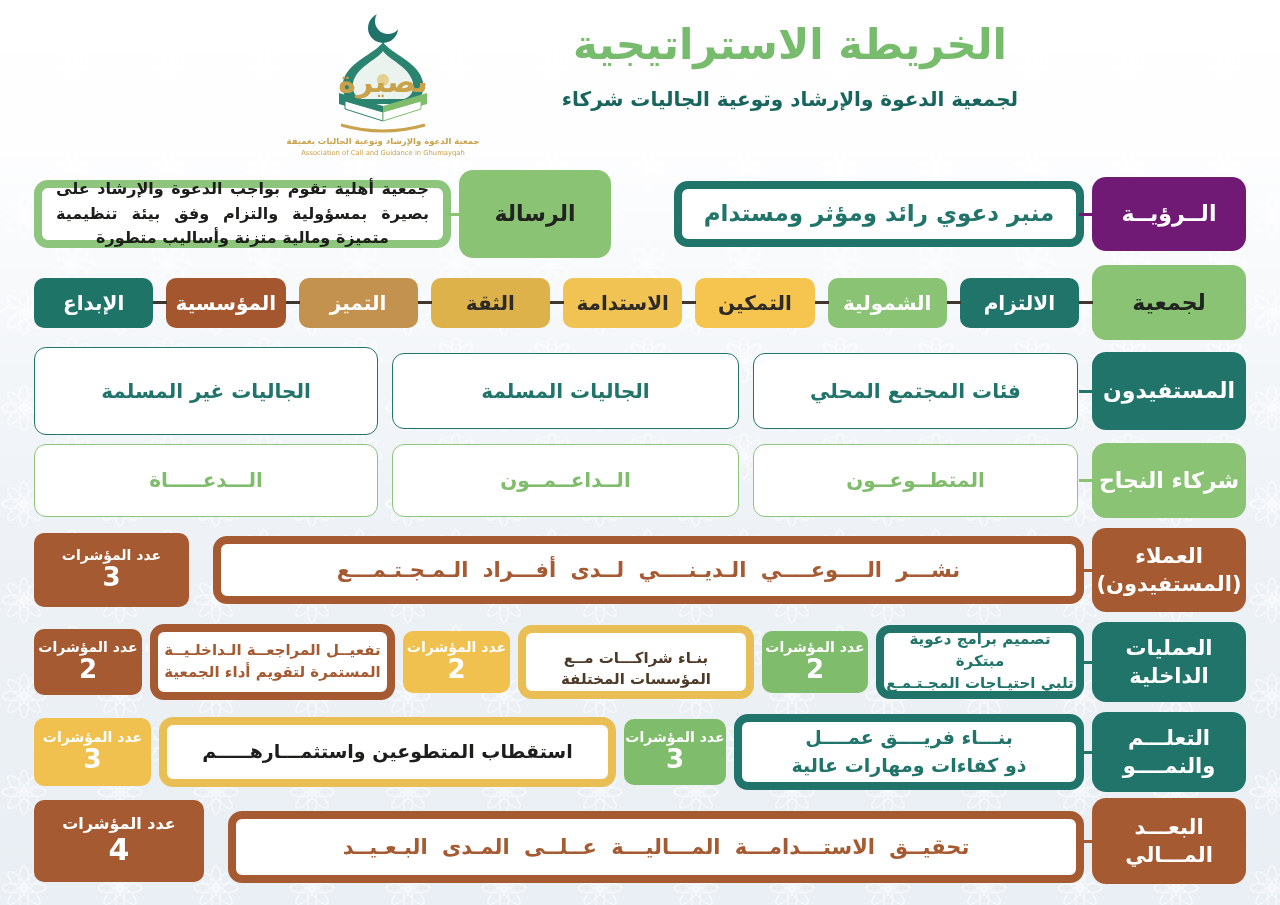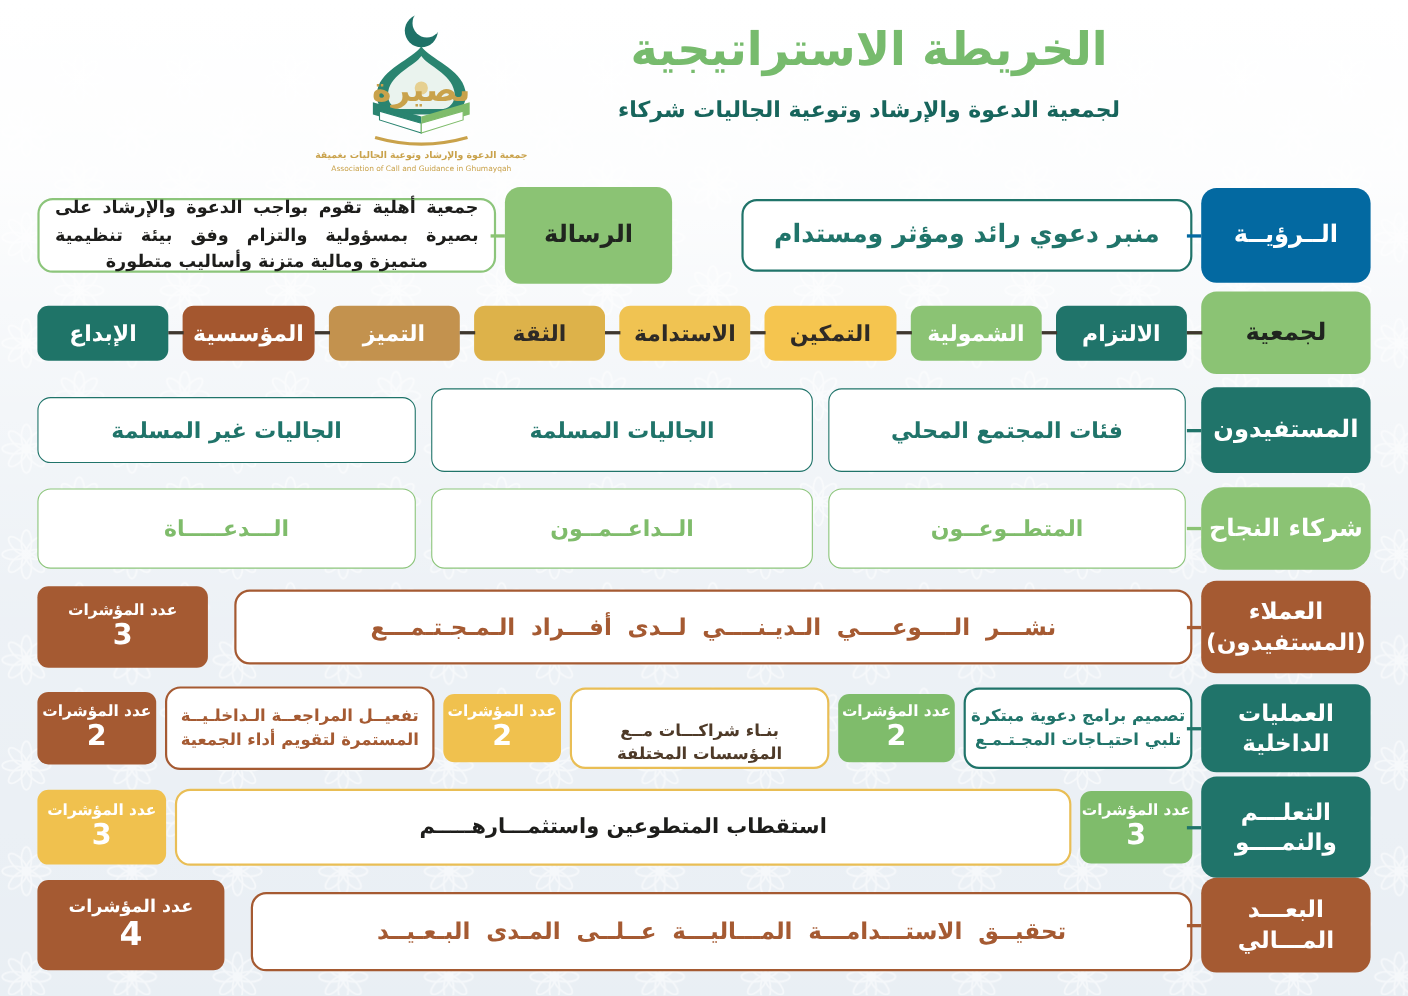--- a/index.html
+++ b/index.html
@@ -28,21 +28,21 @@
     white-space:pre-line;line-height:1.35;position:relative;
   }
   .side-label::after{
     content:"";position:absolute;left:-13px;top:calc(50% - 1.5px);
     width:13px;height:3px;background:inherit;
   }
   .side-label.dark{color:#20251F;}
   .w152{flex:0 0 152px;width:152px;}
 
   .wbox{
-    background:#fff;border:2px solid #14b8a6;border-radius:14px;
+    background:#fff;border:8px solid #14b8a6;border-radius:14px;
     display:flex;align-items:center;justify-content:center;
     text-align:center;font-weight:bold;color:#20746A;
     white-space:pre-line;line-height:1.45;box-sizing:border-box;
   }
   .thin{border-width:1.5px;border-radius:12px;}
   .t-teal{border-color:#20746A;color:#20746A;}
   .t-lgreen{border-color:#8CC57B;color:#7FBC6B;}
   .t-lgreen-dark{border-color:#8CC57B;color:#1D1D1B;}
   .t-brown{border-color:#A55A32;color:#A55A32;}
   .t-yellow{border-color:#E9BE55;color:#4E3A28;align-items:flex-end;}
@@ -138,21 +138,21 @@
         <path d="M100 108 L62 97 L62 105 L100 117 Z" fill="#FFFFFF" stroke="#2A8470" stroke-width="1"></path>
         <path d="M100 108 L138 97 L138 105 L100 117 Z" fill="#FFFFFF" stroke="#7FBC6B" stroke-width="1"></path>
         <path d="M58 121 Q100 133 142 121" stroke="#C9A24B" stroke-width="3" fill="none"></path>
       </g>
       <text x="100" y="140" font-size="8.5" font-weight="bold" fill="#C9A24B" text-anchor="middle">جمعية الدعوة والإرشاد وتوعية الجاليات بغميقة</text>
       <text x="100" y="151" font-size="6.8" fill="#C9A24B" text-anchor="middle">Association of Call and Guidance in Ghumayqah</text>
     </svg>
   </div>
 
   <div class="row" style="top:170px;height:88px;">
-    <div class="side-label" style="height: 86px; background: #0369a1;">الــرؤيــة</div>
+    <div class="side-label" style="height: 74px; background: #701a75;">الــرؤيــة</div>
     <div class="wbox t-teal fs23" style="flex:0 0 410px;height:66px;">
       <span>منبر دعوي رائد ومؤثر ومستدام</span>
     </div>
     <div class="spacer47"></div>
     <div class="side-label dark w152" style="height: 88px; background: rgb(139, 195, 116);">الرسالة</div>
     <div class="wbox t-lgreen-dark justify-box" style="flex:1;height:68px;border-color:#8CC57B;">
       <span>جمعية أهلية تقوم بواجب الدعوة والإرشاد على بصيرة بمسؤولية والتزام وفق بيئة تنظيمية متميزة ومالية متزنة وأساليب متطورة</span>
     </div>
   </div>
 
@@ -171,27 +171,27 @@
   </div>
 
   <div class="row g14" style="top:352px;height:78px;">
     <div class="side-label" style="height: 78px; background: rgb(32, 116, 106);">المستفيدون</div>
     <div class="wbox thin t-teal fs20" style="flex:0 0 325px;height:76px;">
       <span>فئات المجتمع المحلي</span>
     </div>
     <div class="wbox thin t-teal fs20" style="flex:0 0 347px;height:76px;">
       <span>الجاليات المسلمة</span>
     </div>
-    <div class="wbox thin t-teal fs20" style="flex:1;height:60px;text-align:right;">
+    <div class="wbox thin t-teal fs20" style="flex:1;height:88px;text-align:right;">
       <span>الجاليات غير المسلمة</span>
     </div>
   </div>
 
   <div class="row g14" style="top:443px;height:75px;">
-    <div class="side-label" style="height: 75px; background: rgb(139, 195, 116); border-radius: 20px;">شركاء النجاح</div>
+    <div class="side-label" style="height: 75px; background: rgb(139, 195, 116);">شركاء النجاح</div>
     <div class="wbox thin t-lgreen fs20" style="flex:0 0 325px;height:73px;">
       <span>المتطــوعــون</span>
     </div>
     <div class="wbox thin t-lgreen fs20" style="flex:0 0 347px;height:73px;">
       <span>الــداعــمــون</span>
     </div>
     <div class="wbox thin t-lgreen fs20" style="flex:1;height:73px;">
       <span>الـــدعـــــاة</span>
     </div>
   </div>
@@ -231,22 +231,26 @@
       <span>تفعيــل المراجعــة الـداخلـيــة
 المستمرة لتقويم أداء الجمعية</span>
     </div>
     <div class="badge" style="width: 108px; height: 66px; background: rgb(165, 90, 50);">
       <span class="t">عدد المؤشرات</span>
       <span class="n">2</span>
     </div>
   </div>
 
   <div class="row" style="top:712px;height:80px;">
-    <div class="side-label" style="height: 92px; font-size: 21px; background: rgb(32, 116, 106);">التعلـــم
+    <div class="side-label" style="height: 80px; font-size: 21px; background: rgb(32, 116, 106);">التعلـــم
 والنمــــو</div>
+    <div class="wbox t-teal fs19" style="flex:0 0 350px;height:76px;">
+      <span>بنـــاء فريــــق عمــــل
+ذو كفاءات ومهارات عالية</span>
+    </div>
     <div class="badge" style="width: 102px; height: 66px; background: rgb(127, 188, 107);">
       <span class="t">عدد المؤشرات</span>
       <span class="n">3</span>
     </div>
     <div class="wbox t-yellow-black fs19" style="flex:1;height:70px;">
       <span>استقطاب المتطوعين واستثمـــارهـــــم</span>
     </div>
     <div class="badge" style="width: 117px; height: 68px; background: rgb(240, 193, 78);">
       <span class="t">عدد المؤشرات</span>
       <span class="n">3</span>

